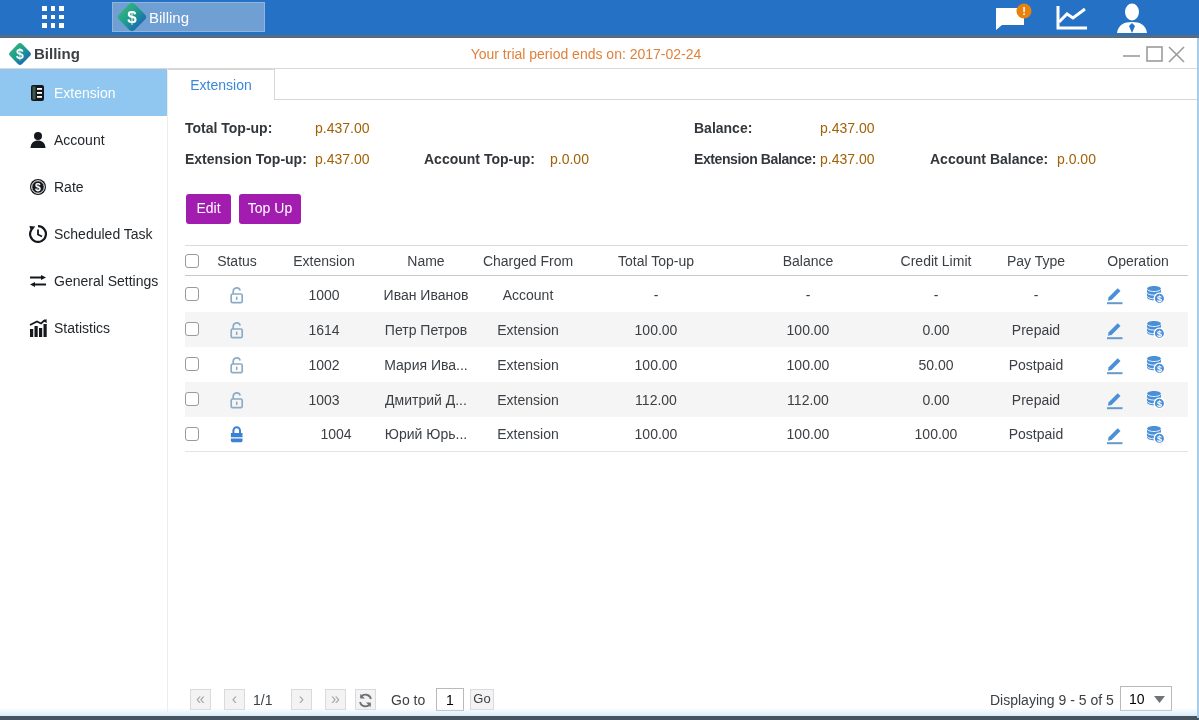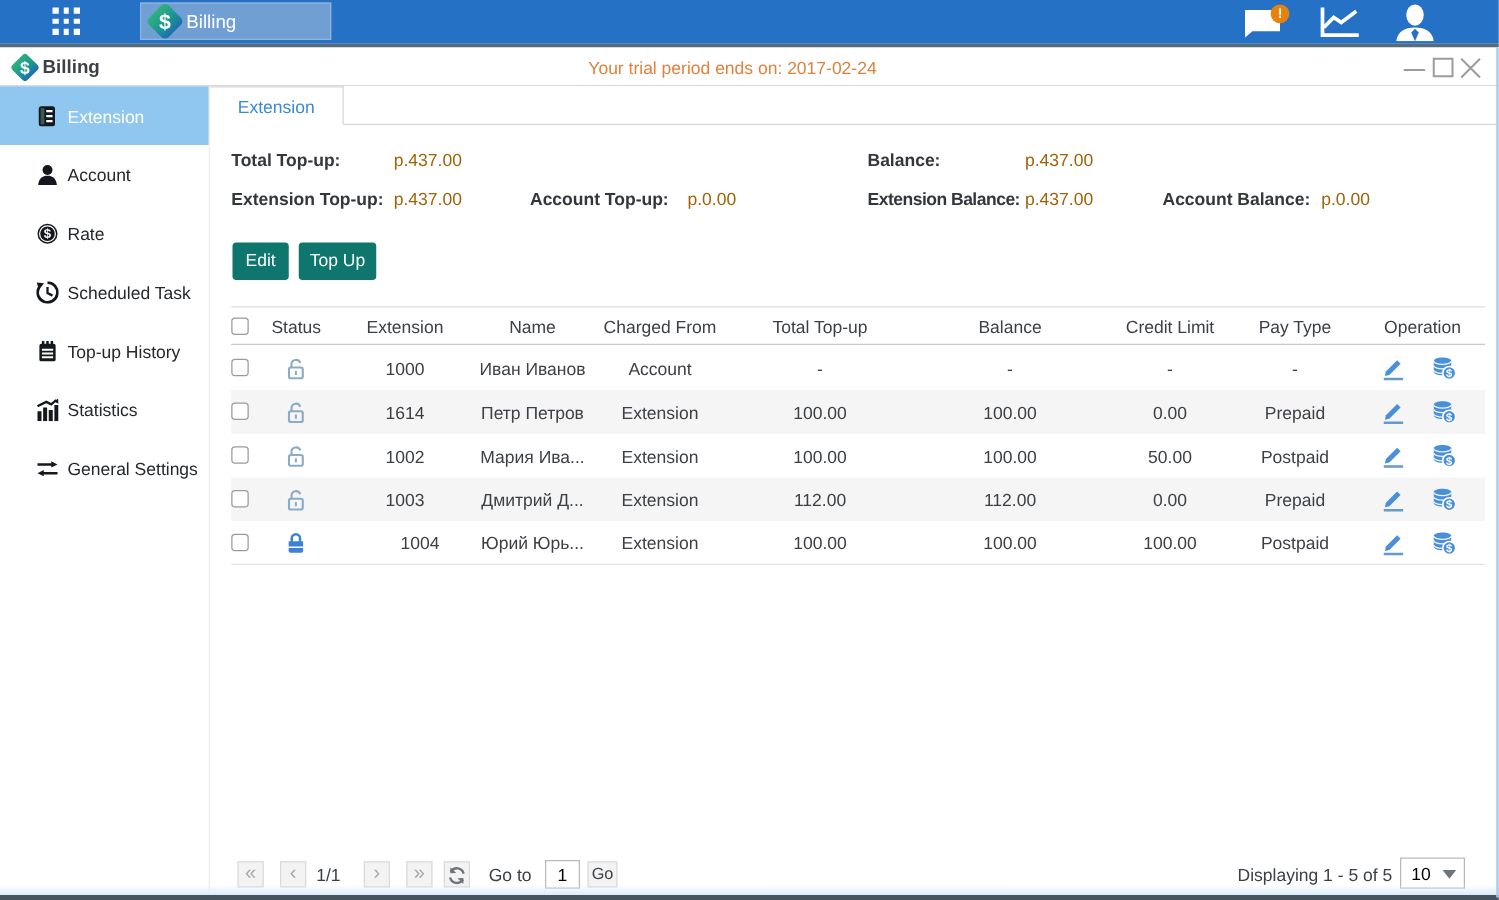--- a/index.html
+++ b/index.html
@@ -31,21 +31,21 @@
 .content { position:absolute; left:168px; top:69px; width:1029px; height:646px; background:#fff; }
 .tabstrip { position:absolute; left:0; top:0; width:1029px; height:31px; }
 .tabstrip .after { position:absolute; left:106px; top:0; right:0; height:31px; border-bottom:1px solid #d6d6d6; }
 .tab-active { position:absolute; left:0; top:0; width:107px; height:31px; background:#fff; border-right:1px solid #d6d6d6; color:#3989d8; font-size:14px; text-align:center; line-height:30px; }
 
 .stats { position:absolute; left:0; top:31px; }
 .stat { position:absolute; font-size:14px; white-space:nowrap; }
 .stat b { color:#33373b; }
 .stat span { color:#a16207; }
 
-.btn { position:absolute; height:30px; background:#0f766e; color:#fff; font-size:14px; text-align:center; line-height:29px; border-radius:3px; }
+.btn { position:absolute; height:30px; background:#a21caf; color:#fff; font-size:14px; text-align:center; line-height:29px; border-radius:3px; }
 
 
 .tbl { position:absolute; left:17px; top:176px; width:1003px; }
 .trow { position:absolute; left:0; width:1003px; height:35px; }
 .thead { height:31px; border-top:1px solid #dcdcdc; border-bottom:1px solid #c8c8c8; }
 .cell { position:absolute; top:0; height:100%; display:flex; align-items:center; justify-content:center; font-size:14px; color:#3c4045; white-space:nowrap; }
 .alt { background:#f5f5f5; }
 .cb { position:absolute; left:0px; width:14px; height:14px; border:1px solid #9a9a9a; border-radius:3px; background:#fff; }
 
 
@@ -145,42 +145,33 @@
           <circle cx="9" cy="9" r="8" fill="#14181c"></circle>
           <circle cx="9" cy="9" r="6.3" fill="none" stroke="#fff" stroke-width="1"></circle>
           <text x="9" y="12.8" font-size="10.5" font-weight="bold" fill="#fff" text-anchor="middle" font-family="Liberation Sans">$</text>
         </svg>Rate</div>
     <div class="sideitem"><svg class="ic" viewBox="0 0 18 18">
           <path d="M9 1.1 A7.9 7.9 0 1 1 2.2 5" stroke="#14181c" stroke-width="2.2" fill="none"></path>
           <path d="M0.4 1 L6.2 1.6 L2.2 6.8 Z" fill="#14181c"></path>
           <path d="M9 4.5 V9.5 L13 11.5" stroke="#14181c" stroke-width="1.8" fill="none"></path>
         </svg>Scheduled Task</div>
     <div class="sideitem"><svg class="ic" viewBox="0 0 18 18">
-          <rect x="2.5" y="3" width="13" height="14" rx="1.5" fill="#14181c"></rect>
-          <rect x="4.5" y="0.8" width="2" height="4" fill="#14181c"></rect>
-          <rect x="8" y="0.8" width="2" height="4" fill="#14181c"></rect>
-          <rect x="11.5" y="0.8" width="2" height="4" fill="#14181c"></rect>
-          <rect x="4.5" y="7" width="9" height="1.6" fill="#fff"></rect>
-          <rect x="4.5" y="10" width="9" height="1.6" fill="#fff"></rect>
-          <rect x="4.5" y="13" width="9" height="1.6" fill="#fff"></rect>
-        </svg>Top-up History</div>
+          <path d="M1 5.5 H14" stroke="#14181c" stroke-width="2"></path>
+          <path d="M17 5.5 L12 3 V8 Z" fill="#14181c"></path>
+          <path d="M17 12.5 H4" stroke="#14181c" stroke-width="2"></path>
+          <path d="M1 12.5 L6 10 V15 Z" fill="#14181c"></path>
+        </svg>General Settings</div>
     <div class="sideitem"><svg class="ic" viewBox="0 0 18 18">
           <rect x="1" y="10" width="3.2" height="8" fill="#14181c"></rect>
           <rect x="5.5" y="7" width="3.2" height="11" fill="#14181c"></rect>
           <rect x="10" y="9" width="3.2" height="9" fill="#14181c"></rect>
           <rect x="14.5" y="5" width="3.2" height="13" fill="#14181c"></rect>
           <path d="M1 6 L8 2.5 L12 4.5 L16 1" stroke="#14181c" stroke-width="1.8" fill="none"></path>
           <path d="M17.5 0 L17.8 4 L13.8 2 Z" fill="#14181c"></path>
         </svg>Statistics</div>
-    <div class="sideitem"><svg class="ic" viewBox="0 0 18 18">
-          <path d="M1 5.5 H14" stroke="#14181c" stroke-width="2"></path>
-          <path d="M17 5.5 L12 3 V8 Z" fill="#14181c"></path>
-          <path d="M17 12.5 H4" stroke="#14181c" stroke-width="2"></path>
-          <path d="M1 12.5 L6 10 V15 Z" fill="#14181c"></path>
-        </svg>General Settings</div>
   </div>
 
   <div class="content">
     <div class="tabstrip">
       <div class="after"></div>
       <div class="tab-active" style="border-top:1px solid #d6d6d6">Extension</div>
     </div>
 
     <div class="stats">
       <div class="stat" style="left:17px; top:20px"><b>Total Top-up:</b></div>
@@ -374,21 +365,21 @@
       <div class="pbtn" style="left:157px">»</div>
       <div class="pbtn" style="left:187px"><svg width="15" height="15" viewBox="0 0 15 15" style="margin-top:2.5px">
             <path d="M12.9 6 A5.6 5.6 0 0 0 2.6 4.4" stroke="#6e7479" stroke-width="1.9" fill="none"></path>
             <path d="M2.3 0.8 L2.3 5.6 L7 5.4 Z" fill="#6e7479"></path>
             <path d="M2.1 9 A5.6 5.6 0 0 0 12.4 10.6" stroke="#6e7479" stroke-width="1.9" fill="none"></path>
             <path d="M12.7 14.2 L12.7 9.4 L8 9.6 Z" fill="#6e7479"></path>
           </svg></div>
       <div class="ptext" style="left:223px; top:7px">Go to</div>
       <div style="position:absolute; left:268px; top:3px; width:28px; height:23px; border:1px solid #b9b9b9; font-size:14px; text-align:center; line-height:22px;">1</div>
       <div class="pbtn" style="left:302px; width:24px; color:#3c4045; font-size:13px">Go</div>
-      <div class="ptext" style="left:822px; top:7px">Displaying 1 - 5 of 5</div>
+      <div class="ptext" style="left:822px; top:7px">Displaying 9 - 5 of 5</div>
       <div style="position:absolute; left:952px; top:1px; width:52px; height:25px; border:1px solid #b9b9b9; font-size:14px; padding-left:8px; line-height:24px;">10
         <svg style="position:absolute; right:6px; top:9px" width="11" height="8" viewBox="0 0 11 8">
             <path d="M0 0 H11 L5.5 7 Z" fill="#6e7479"></path>
           </svg>
       </div>
     </div>
   </div>
 
   <div class="bottomfade"></div>
   <div class="bottombar"></div>

